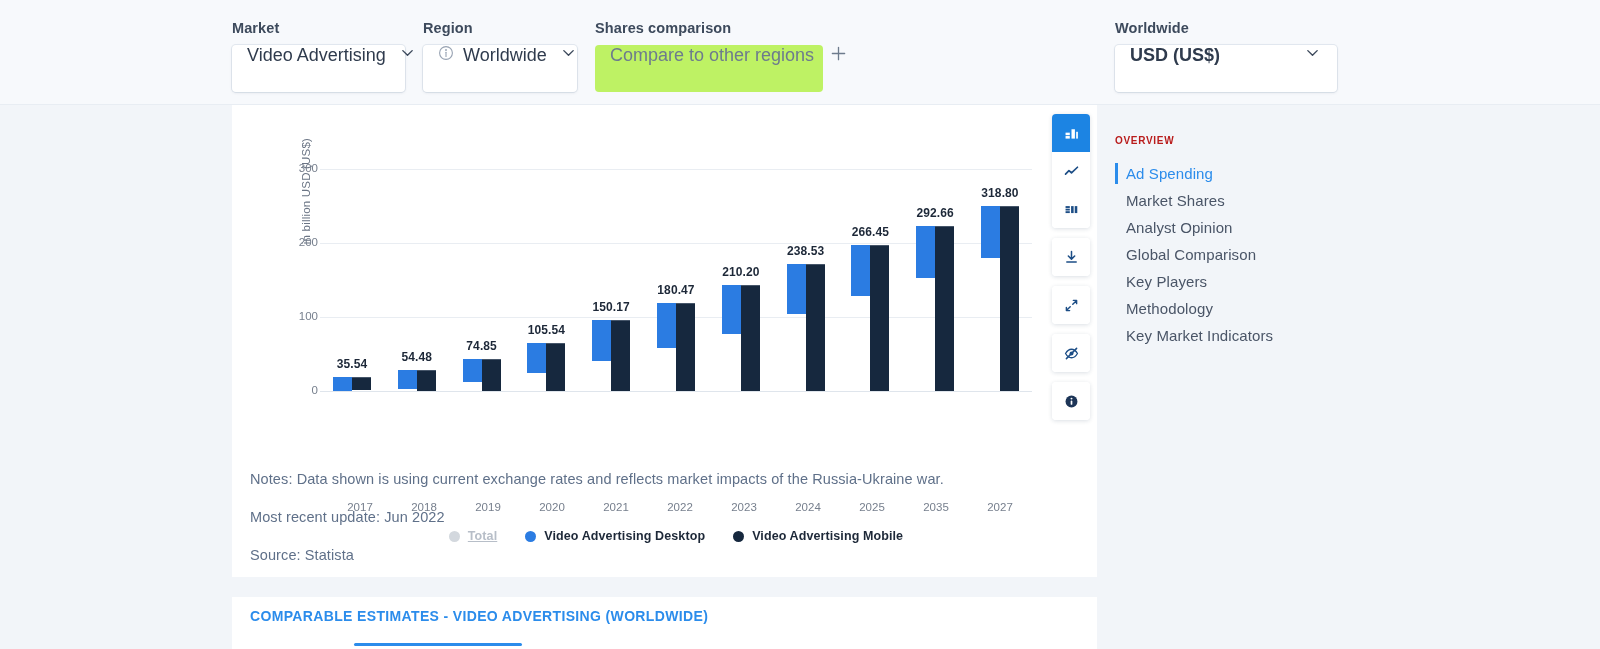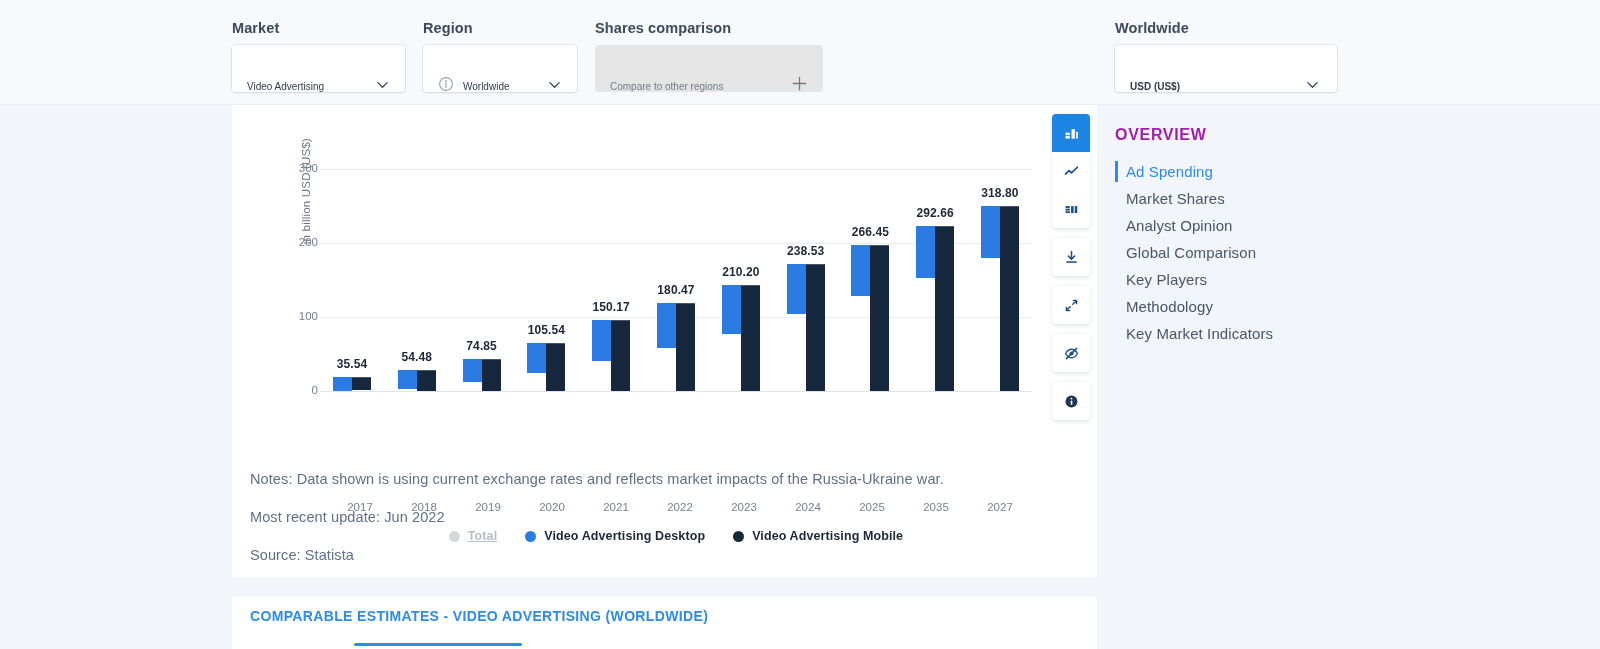--- a/index.html
+++ b/index.html
@@ -22,29 +22,29 @@
   .filter-group { position: absolute; }
   .filter-label {
     font-size: 14.5px; font-weight: bold; color: #3d4a5c;
     letter-spacing: .1px; margin-bottom: 9px; display: block;
   }
   .select-box {
     background: #ffffff;
     border-radius: 4px;
     box-shadow: 0 1px 3px rgba(30,50,80,.10), 0 0 0 1px rgba(225,232,240,.9);
     height: 47px;
-    display: flex; align-items: flex-end;
+    display: flex; align-items: flex-start;
     padding: 0 15px 0 15px;
     cursor: pointer;
     color: #2f3b4d;
-    font-size: 10px;
+    font-size: 18px;
     white-space: nowrap;
   }
   .select-box.flat {
-    background: #e5e5e5;
+    background: #bef264;
     box-shadow: none;
     color: #6d7b8d;
   }
   .select-box .val { flex: 1 1 auto; }
   .chev { width: 15px; height: 15px; flex: 0 0 auto; margin-left: 14px; }
   .chev svg { display: block; }
   .info-i { width: 16px; height: 16px; margin-right: 9px; flex: 0 0 auto; }
   .plus-i { width: 17px; height: 17px; margin-left: 16px; flex: 0 0 auto; }
 
   #grp-market  { left: 232px; top: 20px; width: 173px; }
@@ -141,22 +141,22 @@
   
   .notes { position: absolute; left: 18px; top: 364px; width: 830px; }
   .note-line {
     font-size: 14.5px; color: #5f7089; line-height: 1.45;
     margin-bottom: 17px; letter-spacing: .1px;
   }
 
   
   .sidebar { position: absolute; left: 1115px; top: 126px; width: 260px; }
   .sb-title {
-    font-size: 16px; font-weight: bold; color: #a21caf;
-    letter-spacing: .7px; margin-bottom: 14px;
+    font-size: 10px; font-weight: bold; color: #b91c1c;
+    letter-spacing: .7px; margin-bottom: 14px; margin-top: 9px;
   }
   .sb-item {
     position: relative; font-size: 15px; color: #4a5567;
     padding: 0 0 0 11px; height: 27px; line-height: 27px;
     cursor: pointer; letter-spacing: .1px;
   }
   .sb-item.active { color: #2b8ceb; }
   .sb-item.active::before {
     content: ""; position: absolute; left: 0; top: 3px;
     width: 2.5px; height: 21px; background: #2b8ceb;

